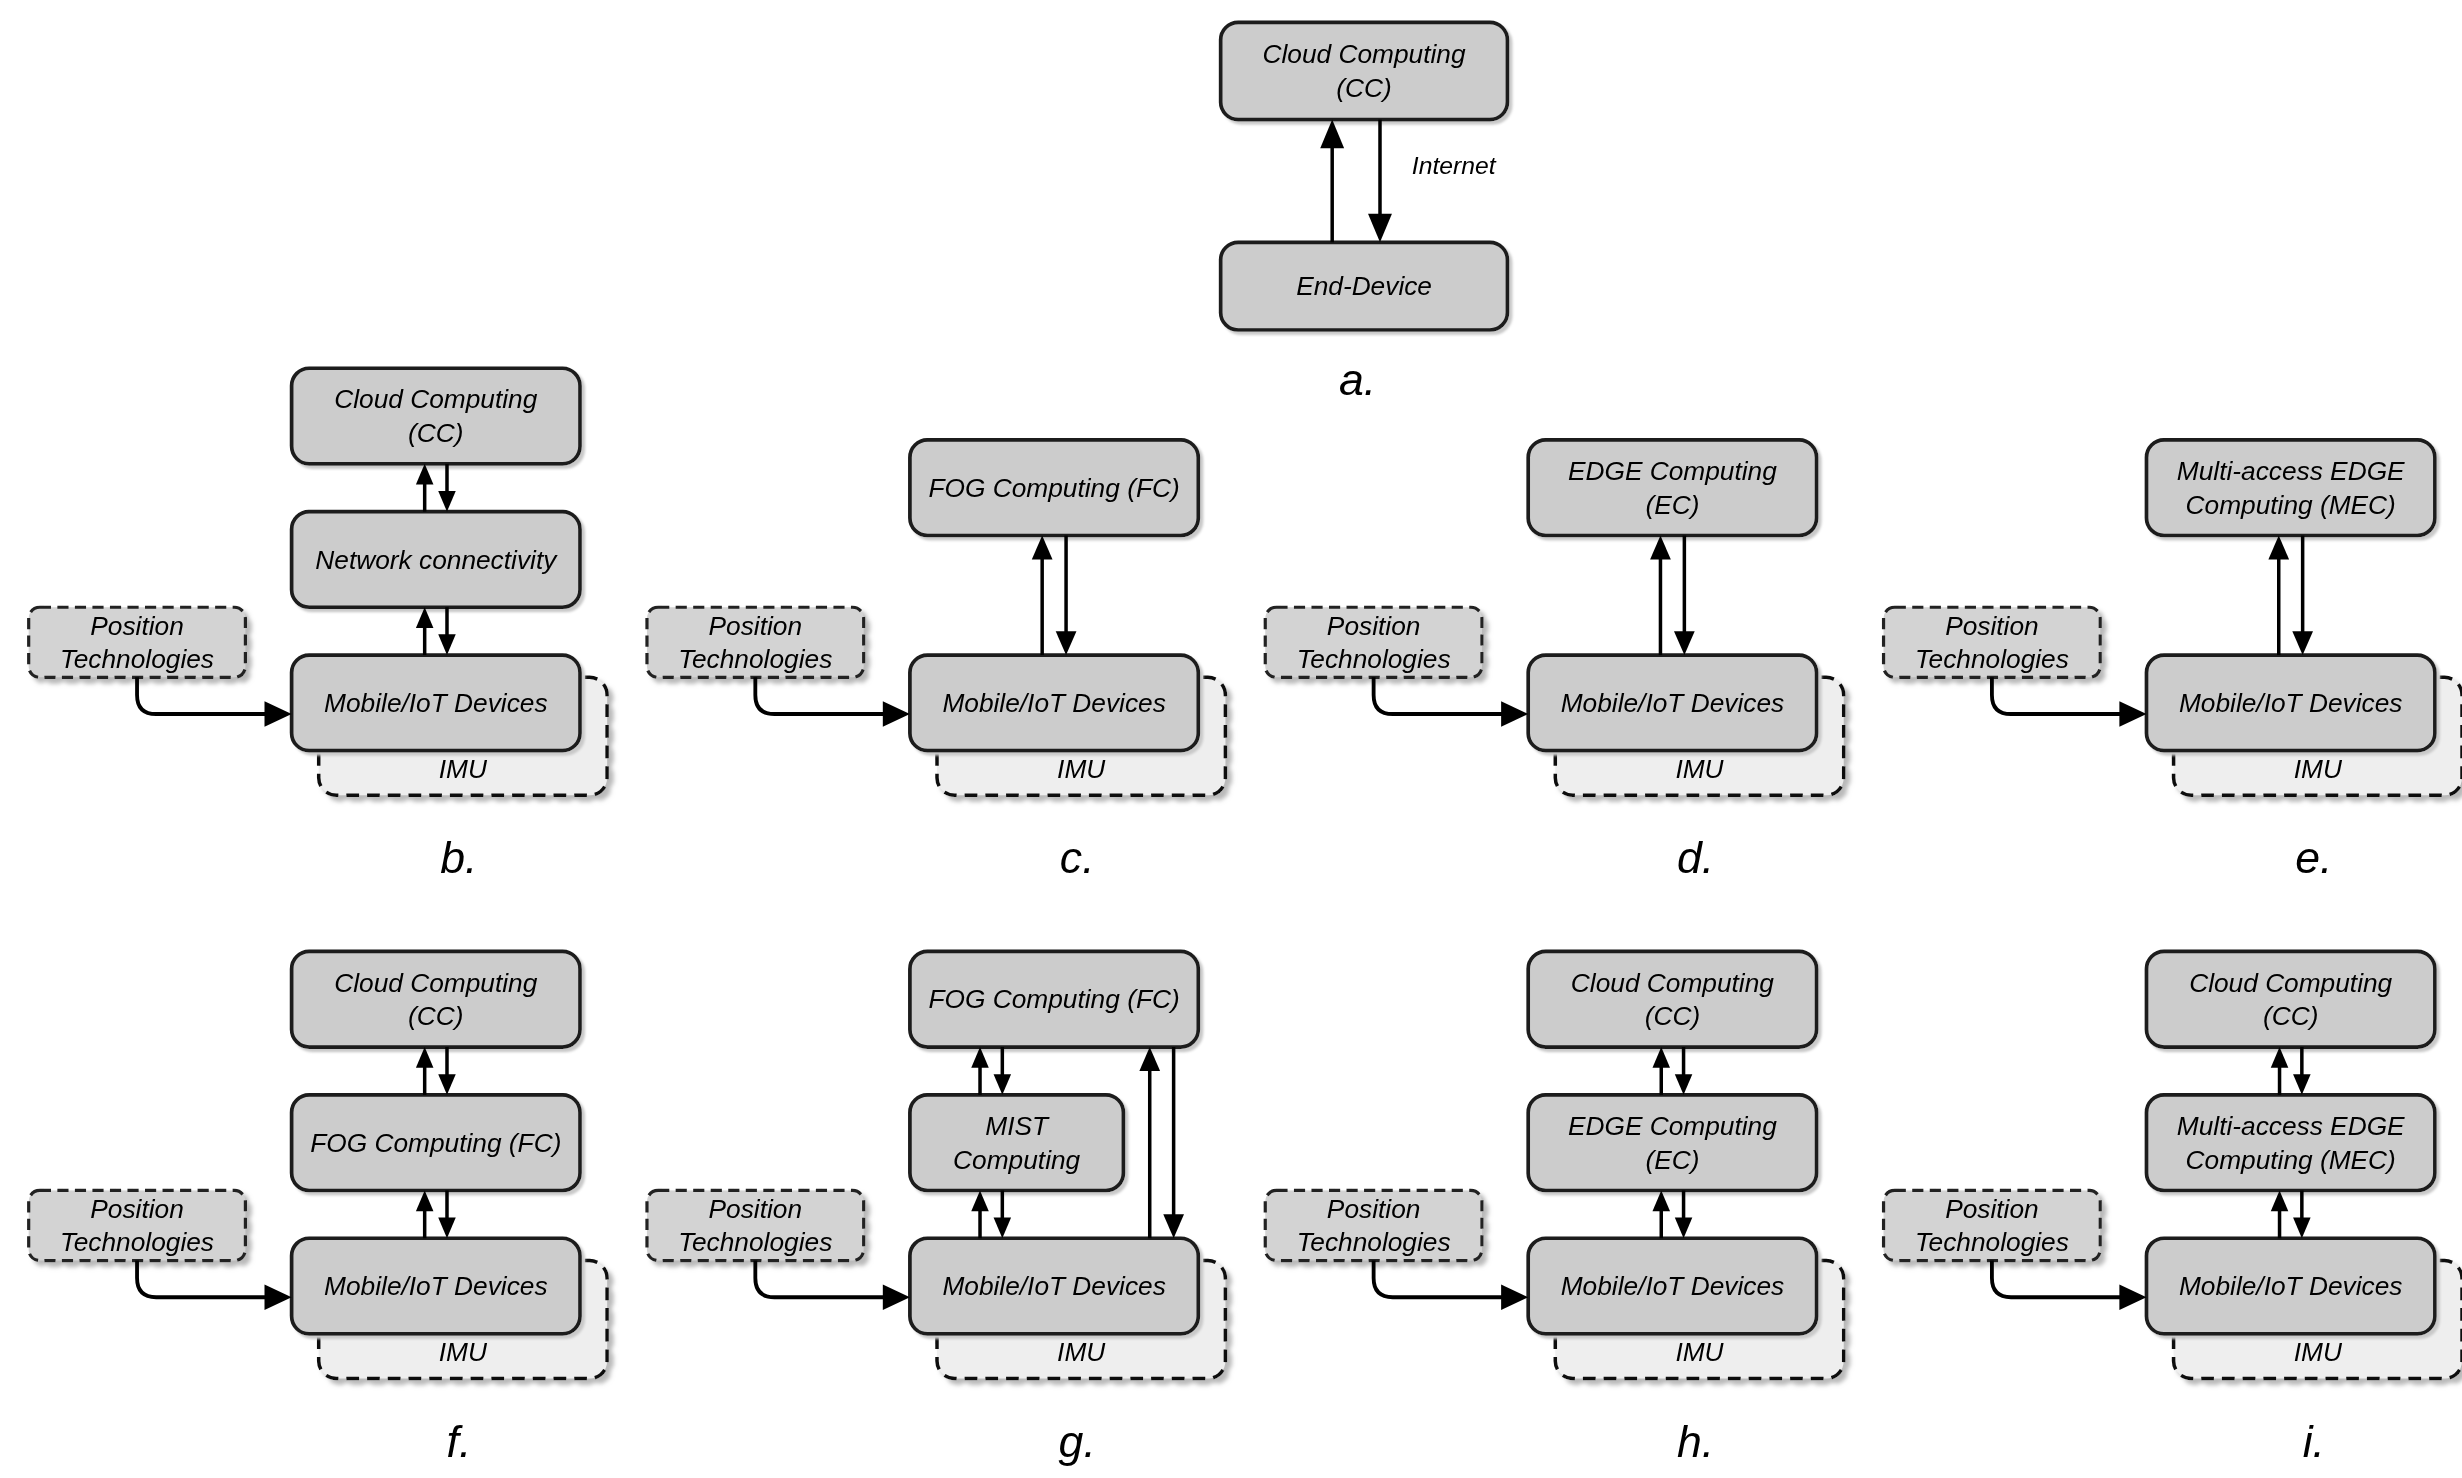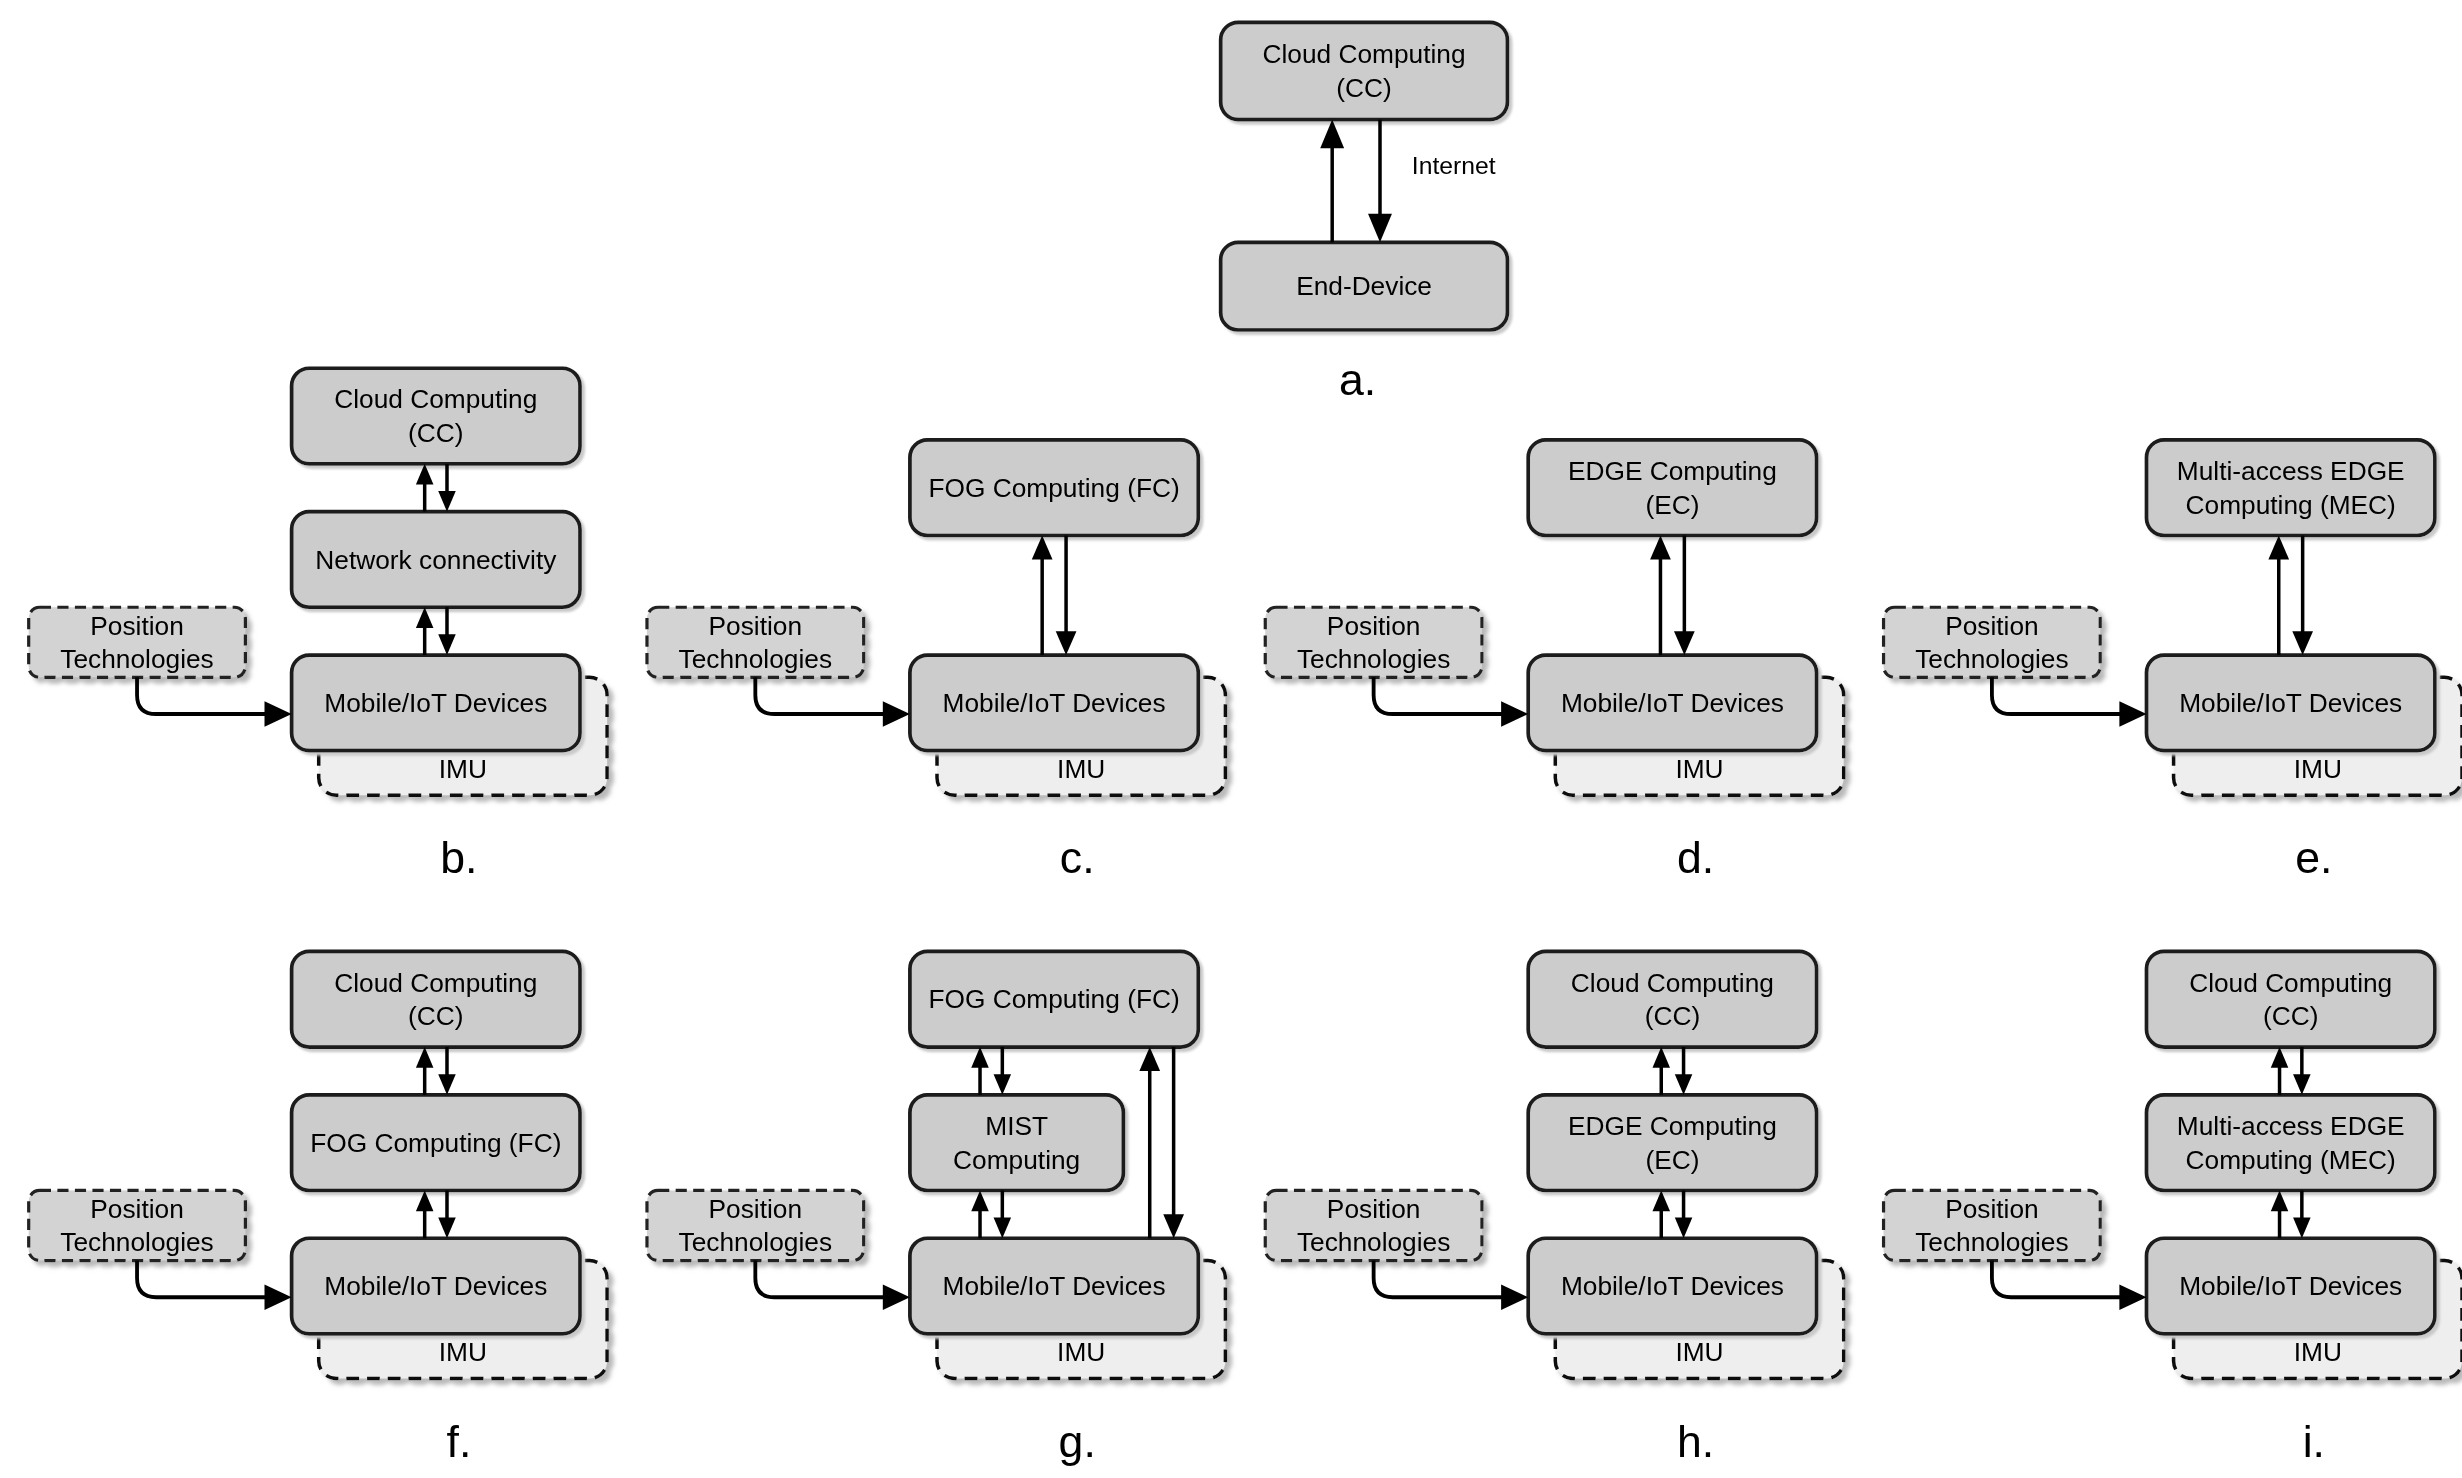--- a/index.html
+++ b/index.html
@@ -1,16 +1,16 @@
 <!DOCTYPE html>
 <html style="font-size:11px"><head>
 <meta charset="utf-8">
 <style>
   html,body{margin:0;padding:0;background:#ffffff;}
-  .stage{width:2462px;height:1479px;overflow:hidden;background:#ffffff;}
+  .stage{width:2462px;height:1479px;overflow:hidden;background:#ffffff;font-style:italic;}
   svg text{font-family:"Liberation Sans","DejaVu Sans",sans-serif;fill:#000000;}
 </style>
 </head>
 <body>
 
 <div class="stage">
   <svg id="fig" xmlns="http://www.w3.org/2000/svg" viewBox="0 0 1545 928" width="2462" height="1479" style="background: rgb(255, 255, 255);">
     <defs>
       <filter id="shadow-light" x="-30%" y="-30%" width="170%" height="170%">
         <feDropShadow dx="2" dy="2" stdDeviation="0.8" flood-color="#c9c9c9"></feDropShadow>

